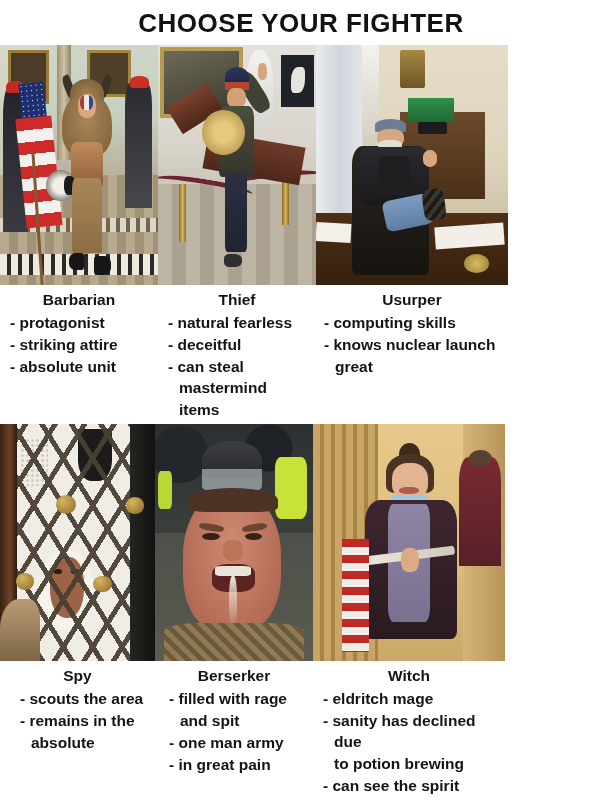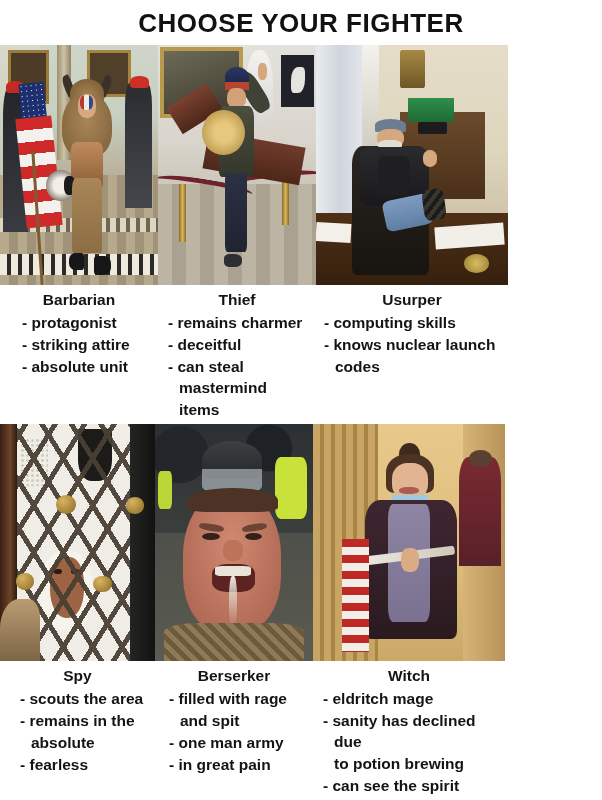--- a/index.html
+++ b/index.html
@@ -86,21 +86,21 @@
   }
   .traits li {
     font-size: 15.5px;
     font-weight: bold;
     line-height: 21px;
     color: #141414;
     padding-left: 11px;
     text-indent: -11px;
     margin-bottom: 1px;
   }
-  .col-a .traits { padding-left: 22px; padding-right: 6px; }
+  .col-a .traits { padding-left: 10px; padding-right: 6px; }
   .col-b .traits { padding-left: 10px; padding-right: 4px; }
   .col-c .traits { padding-left: 8px; padding-right: 2px; }
 
   .col-a-r2 .traits { padding-left: 20px; padding-right: 4px; }
   .col-b-r2 .traits { padding-left: 14px; padding-right: 4px; }
   .col-c-r2 .traits { padding-left: 10px; padding-right: 2px; }
 
   
   .ph1-bg {
     position: absolute; inset: 0;
@@ -456,21 +456,21 @@
               <div class="ph2-face2"></div>
               <div class="ph2-body"></div>
               <div class="ph2-legs"></div>
               <div class="ph2-shoe"></div>
             </div>
             <div class="ph2-seal"></div>
           </div>
         </div>
         <div class="caption-title">Thief</div>
         <ul class="traits">
-          <li>- remains charmer</li>
+          <li>- natural fearless</li>
           <li>- deceitful</li>
           <li>- can steal mastermind</li>
           <li style="padding-left:11px;text-indent:0">items</li>
         </ul>
       </div>
 
       <div class="cell cell-c col-c">
         <div class="photo-wrap">
           <div class="photo p3">
             <div class="ph3-bg"></div>
@@ -494,21 +494,21 @@
               <div class="ph3-thumb"></div>
               <div class="ph3-jeans"></div>
               <div class="ph3-bootsole"></div>
             </div>
           </div>
         </div>
         <div class="caption-title">Usurper</div>
         <ul class="traits">
           <li>- computing skills</li>
           <li>- knows nuclear launch</li>
-          <li style="padding-left:11px;text-indent:0">codes</li>
+          <li style="padding-left:11px;text-indent:0">great</li>
         </ul>
       </div>
 
     </div>
 
     <div class="row row-2">
 
       <div class="cell cell-a col-a-r2">
         <div class="photo-wrap">
           <div class="photo p4">
@@ -527,21 +527,20 @@
             <div class="ph4-knob3"></div>
               <div class="ph4-knob4"></div>
             <div class="ph4-blur"></div>
           </div>
         </div>
         <div class="caption-title">Spy</div>
         <ul class="traits">
           <li>- scouts the area</li>
           <li>- remains in the</li>
           <li style="padding-left:11px;text-indent:0">absolute</li>
-          <li>- fearless</li>
         </ul>
       </div>
 
       <div class="cell cell-b col-b-r2">
         <div class="photo-wrap">
           <div class="photo p5">
             <div class="ph5-bg"></div>
             <div class="ph5-cops"></div>
             <div class="ph5-hiviz"></div>
               <div class="ph5-hiviz2"></div>

